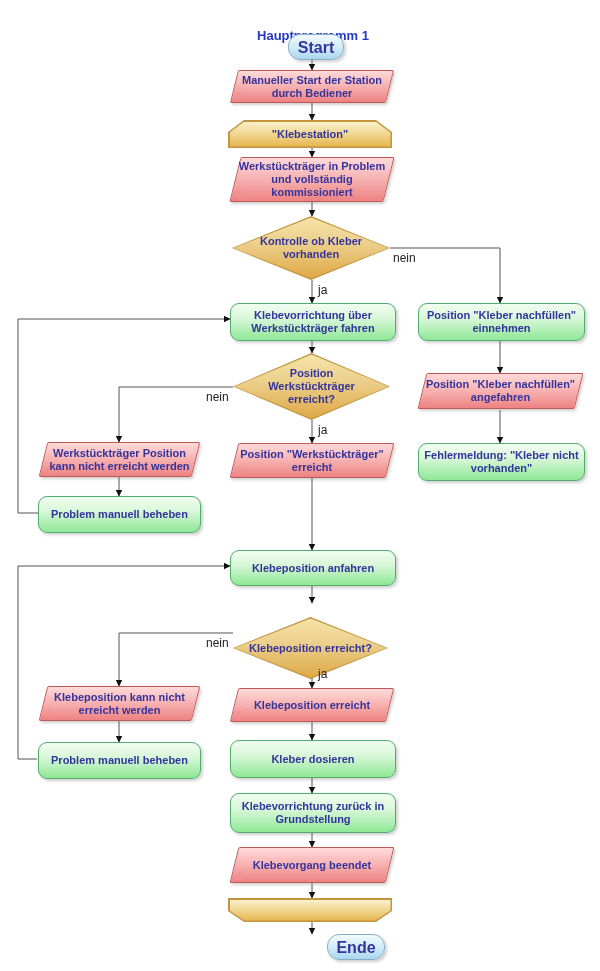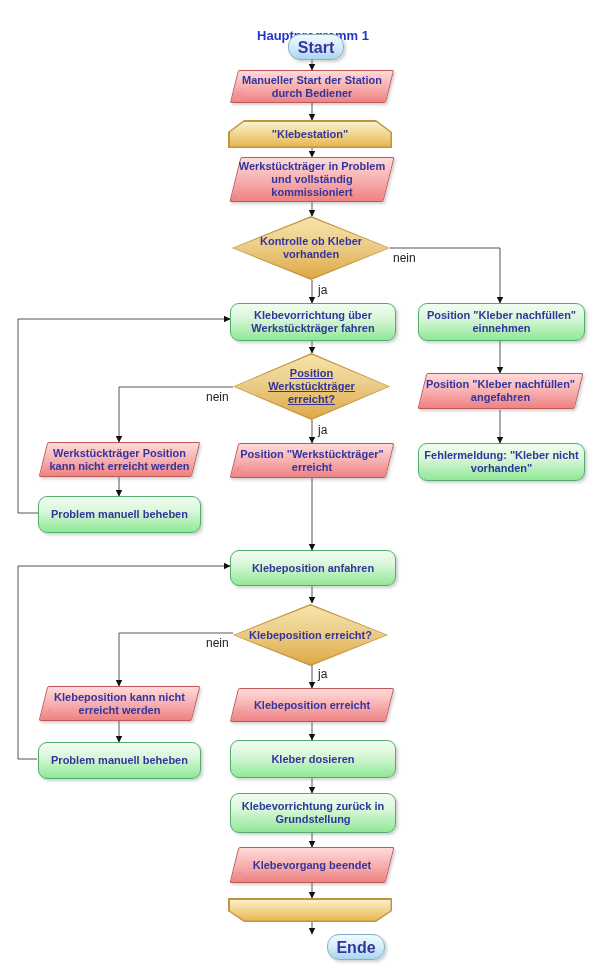--- a/index.html
+++ b/index.html
@@ -120,21 +120,21 @@
     <span>Klebevorrichtung über Werkstückträger fahren</span>
   </div>
 
   <div class="node green" style="left:418px;top:303px;width:165px;height:36px;">
     <span>Position "Kleber nachfüllen" einnehmen</span>
   </div>
 
   <div class="node diamond" style="left:233px;top:353px;width:157px;height:67px;">
     <span class="outer"></span>
     <span class="inner"></span>
-    <span class="txt" style="max-width:112px;text-decoration:underline;">Position Werkstückträger erreicht?</span>
+    <span class="txt" style="max-width:112px;">Position Werkstückträger erreicht?</span>
   </div>
 
   <div class="node para" style="left:422px;top:373px;width:157px;height:36px;">
     <span class="bg"></span>
     <span class="tag">E</span>
     <span class="txt">Position "Kleber nachfüllen" angefahren</span>
   </div>
 
   <div class="node para" style="left:43px;top:442px;width:153px;height:35px;">
     <span class="bg"></span>
@@ -153,21 +153,21 @@
   </div>
 
   <div class="node green" style="left:38px;top:496px;width:161px;height:35px;">
     <span>Problem manuell beheben</span>
   </div>
 
   <div class="node green" style="left:230px;top:550px;width:164px;height:34px;">
     <span>Klebeposition anfahren</span>
   </div>
 
-  <div class="node diamond" style="left:233px;top:604px;width:155px;height:62px;">
+  <div class="node diamond" style="left:233px;top:617px;width:155px;height:62px;">
     <span class="outer"></span>
     <span class="inner"></span>
     <span class="txt" style="max-width:150px;">Klebeposition erreicht?</span>
   </div>
 
   <div class="node para" style="left:43px;top:686px;width:153px;height:35px;">
     <span class="bg"></span>
     <span class="tag">A</span>
     <span class="txt">Klebeposition kann nicht erreicht werden</span>
   </div>

